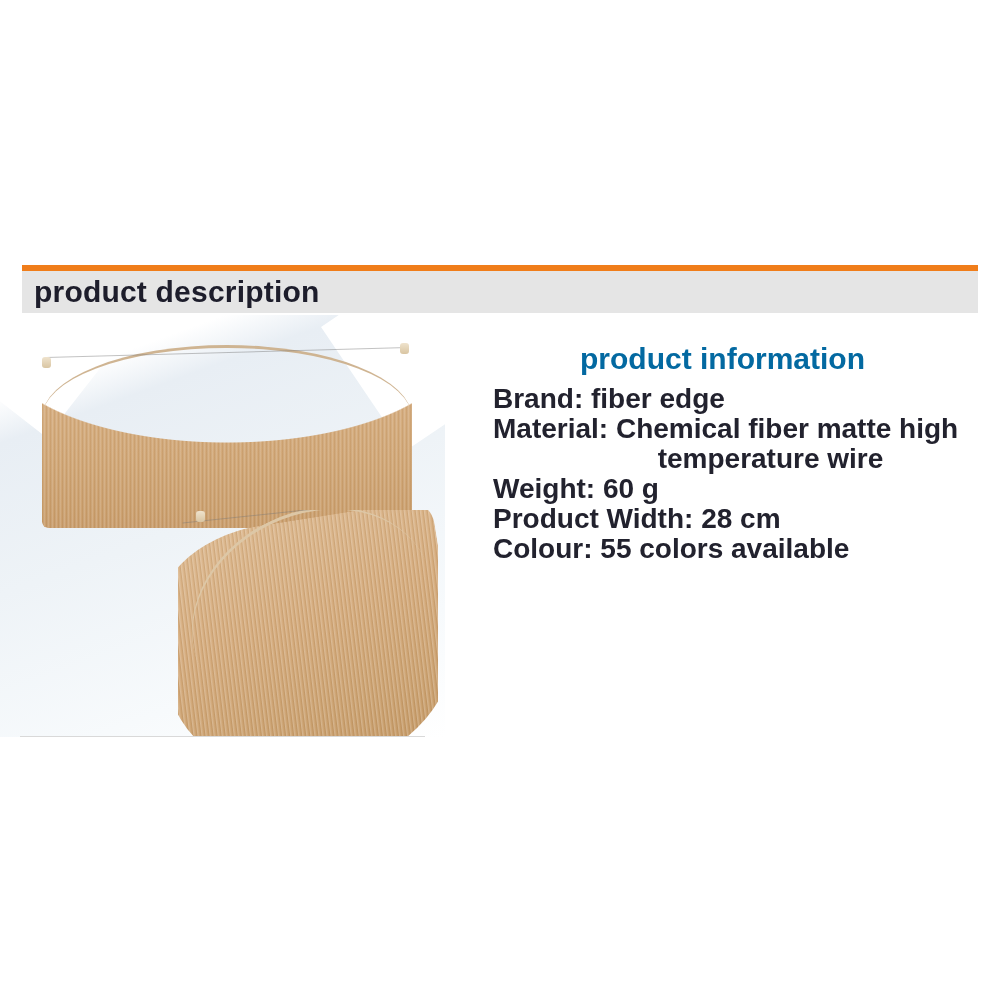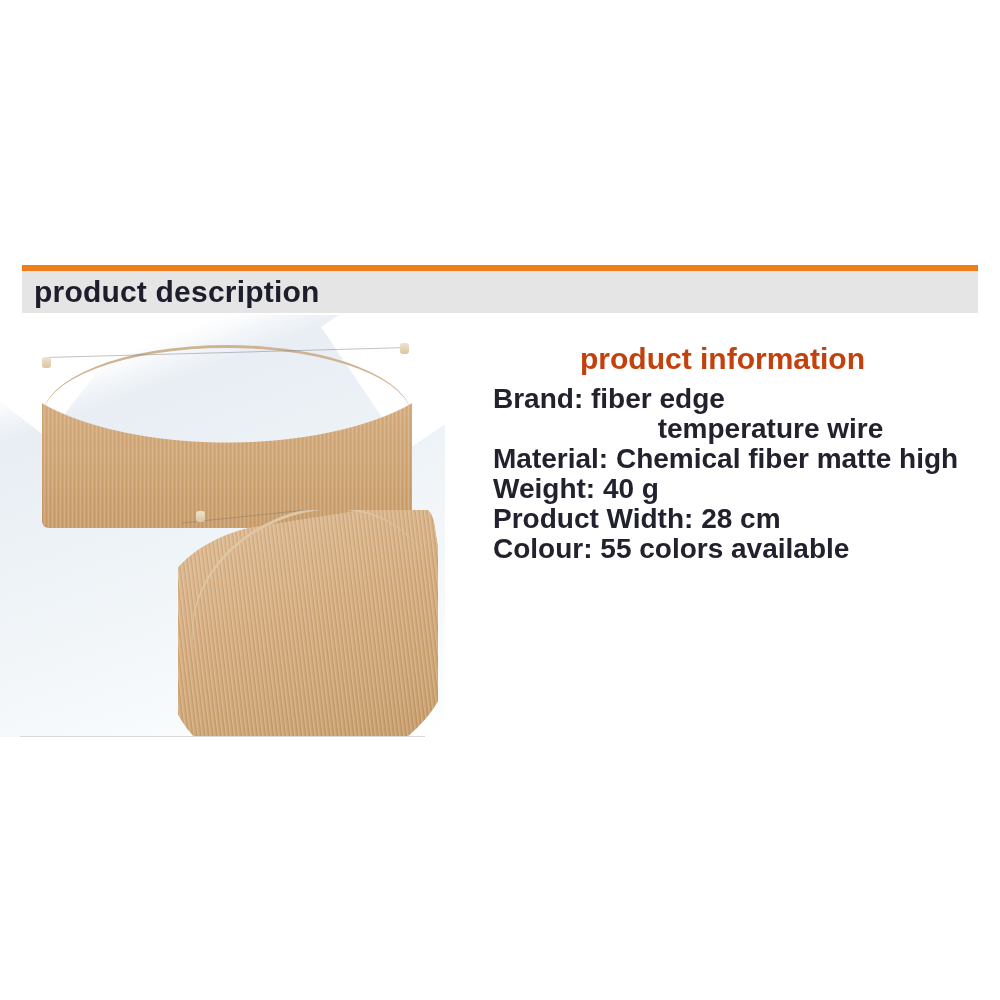--- a/index.html
+++ b/index.html
@@ -180,21 +180,21 @@
   
   #product-info {
     position: absolute;
     left: 493px;
     top: 340px;
     width: 495px;
   }
   #info-title {
     font-size: 30px;
     font-weight: bold;
-    color: #c2410c;
+    color: #0369a1;
     text-align: center;
     line-height: 38px;
     margin: 0 0 6px 0;
     padding-right: 36px;
   }
   .info-line {
     font-size: 28px;
     font-weight: bold;
     color: #22222e;
     line-height: 30px;
@@ -233,19 +233,19 @@
   <div class="wire-bead" id="bead-lower"></div>
 
 </div>
 
 <div id="photo-bottom-rule"></div>
 
 <div id="product-info">
   <div id="info-title">product information</div>
   <div id="info-lines">
       <div class="info-line">Brand: fiber edge</div>
+      <div class="info-line">Material: Chemical fiber matte high</div>
       <div class="info-line indented">temperature wire</div>
-      <div class="info-line">Material: Chemical fiber matte high</div>
-      <div class="info-line">Weight: 40 g</div>
+      <div class="info-line">Weight: 60 g</div>
       <div class="info-line">Product Width: 28 cm</div>
       <div class="info-line">Colour: 55 colors available</div>
     </div>
 </div>
 
 </body></html>

